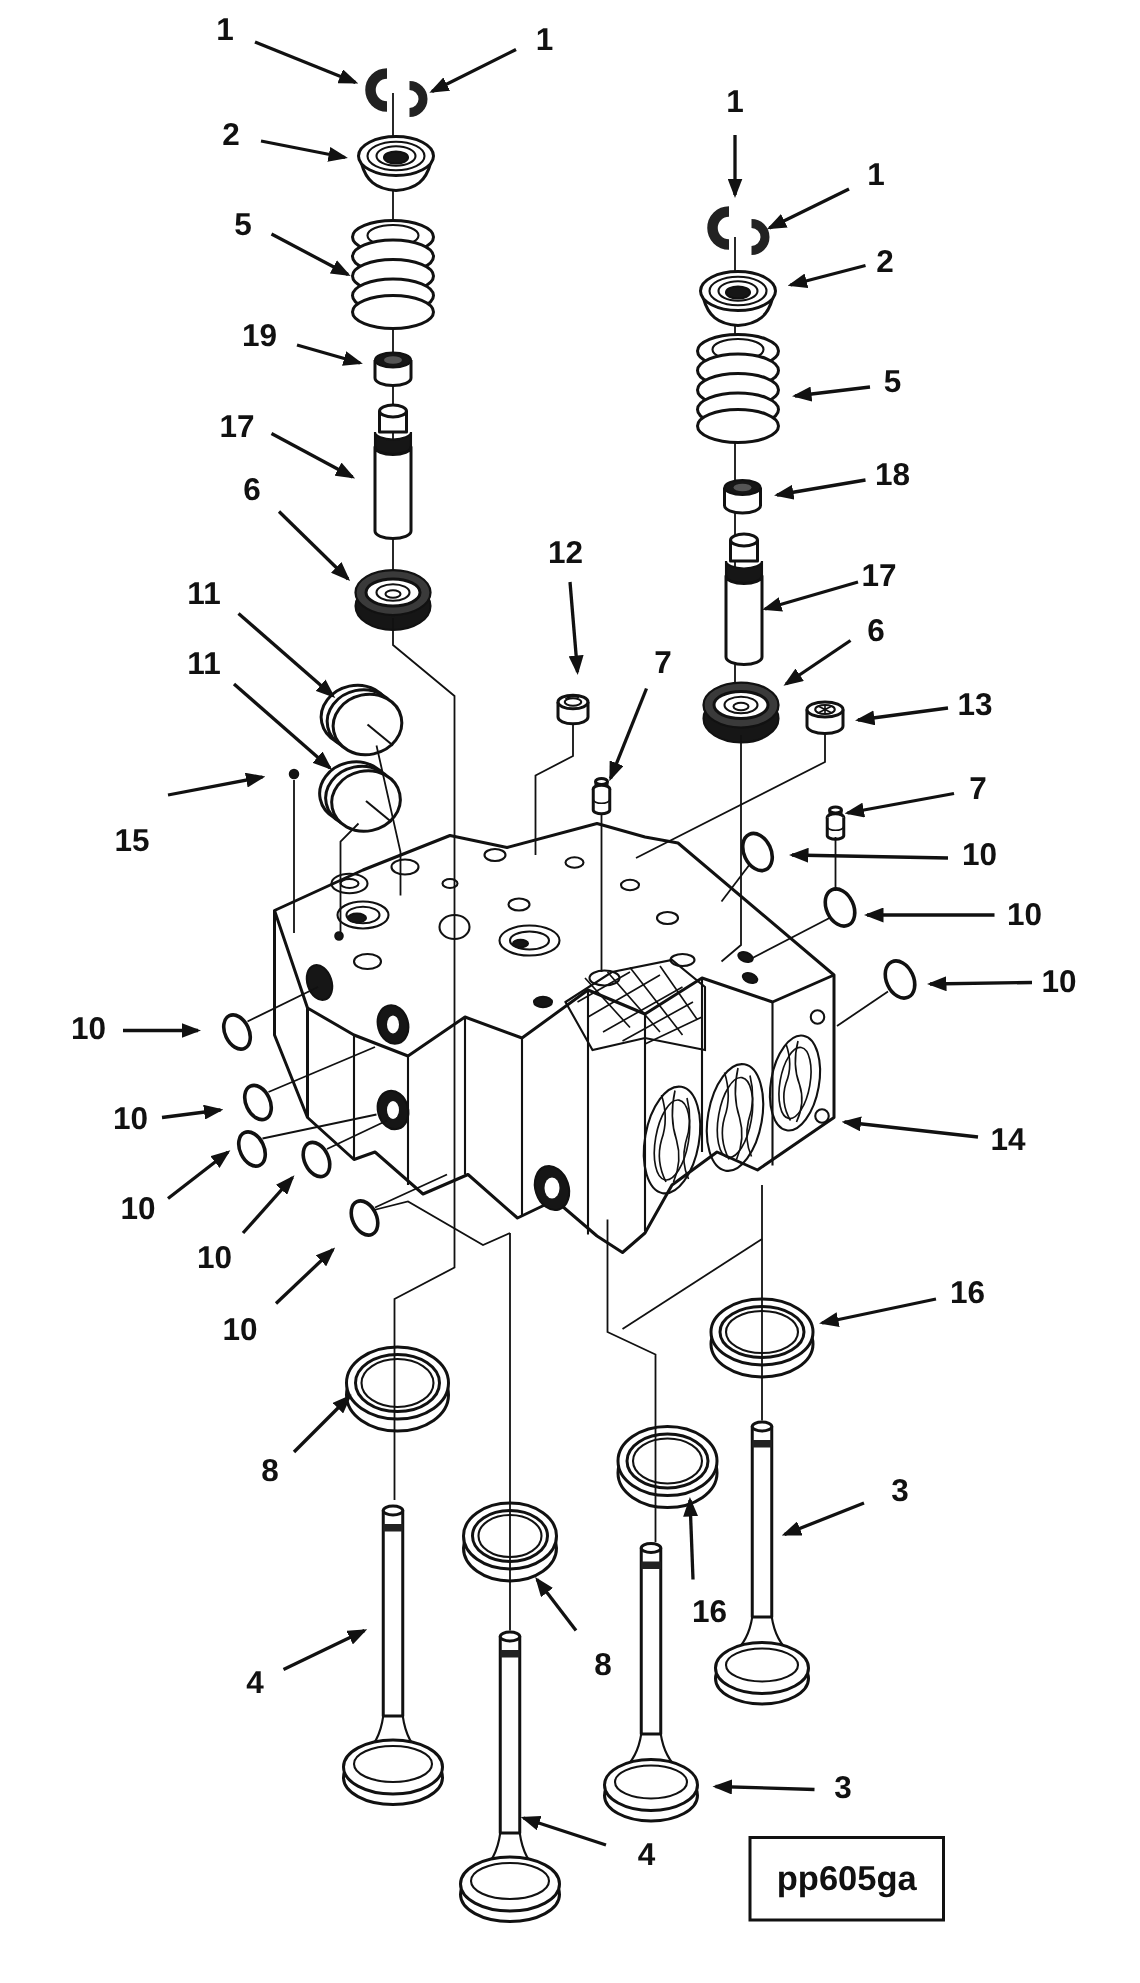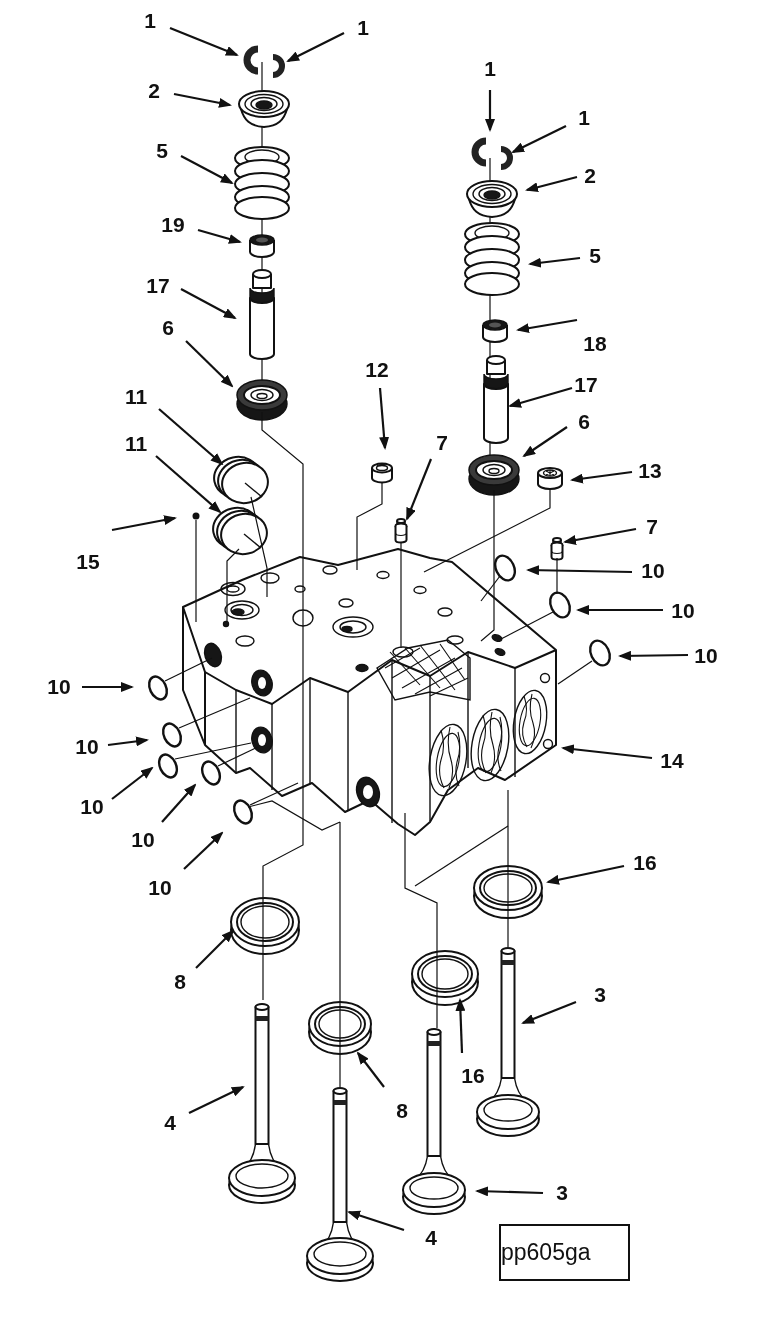--- a/index.html
+++ b/index.html
@@ -3,22 +3,22 @@
 <meta charset="utf-8">
 <style>
   html,body{margin:0;padding:0;background:#fff;}
   .stage{position:relative;width:760px;height:1322px;background:#fff;overflow:hidden;
          font-family:"Liberation Sans",sans-serif;}
   .layer{position:absolute;left:0;top:0;}
   .callout{position:absolute;transform:translate(-50%,-50%);
            font-weight:bold;font-size:21px;line-height:1;color:#111;
            font-family:"Liberation Sans",sans-serif;white-space:nowrap;}
   .code-box{position:absolute;left:499px;top:1224px;width:127px;height:53px;
-            border:2.5px solid #111;display:flex;align-items:center;
-            font-weight:normal;font-size:23px;color:#111;background:#fff;
+            border:2.5px solid #111;display:flex;align-items:center;justify-content:center;
+            font-weight:bold;font-size:23px;color:#111;background:#fff;
             font-family:"Liberation Sans",sans-serif;}
   
   .wh{fill:#fff;stroke:#111;stroke-width:2;stroke-linejoin:round;}
   .ln{fill:none;stroke:#111;stroke-width:2;stroke-linejoin:round;}
   .ln1{fill:none;stroke:#111;stroke-width:1.4;}
   .ld{fill:none;stroke:#111;stroke-width:1.2;}
   .dk{fill:#161616;stroke:#111;stroke-width:1.4;}
   .thin{fill:none;stroke:#111;stroke-width:1.1;}
 </style>
 </head>
@@ -395,21 +395,21 @@
       <div class="callout" style="left: 168px; top: 327px;">6</div>
       <div class="callout" style="left: 136px; top: 396px;">11</div>
       <div class="callout" style="left: 136px; top: 443px;">11</div>
       <div class="callout" style="left: 88px; top: 532px; margin-top: 29px;">15</div>
       <div class="callout" style="left: 377px; top: 369px; text-align: right;">12</div>
       <div class="callout" style="left: 442px; top: 442px;">7</div>
       <div class="callout" style="left: 490px; top: 68px;">1</div>
       <div class="callout" style="left: 584px; top: 117px;">1</div>
       <div class="callout" style="left: 590px; top: 175px;">2</div>
       <div class="callout" style="left: 595px; top: 255px;">5</div>
-      <div class="callout" style="left: 595px; top: 317px; margin-top: 26px;">18</div>
+      <div class="callout" style="left: 595px; top: 317px;">18</div>
       <div class="callout" style="left: 586px; top: 384px;">17</div>
       <div class="callout" style="left: 584px; top: 421px;">6</div>
       <div class="callout" style="left: 650px; top: 470px;">13</div>
       <div class="callout" style="left: 652px; top: 526px;">7</div>
       <div class="callout" style="left: 653px; top: 570px;">10</div>
       <div class="callout" style="left: 683px; top: 610px;">10</div>
       <div class="callout" style="left: 706px; top: 655px;">10</div>
       <div class="callout" style="left: 672px; top: 760px;">14</div>
       <div class="callout" style="left: 59px; top: 686px;">10</div>
       <div class="callout" style="left: 87px; top: 746px;">10</div>

